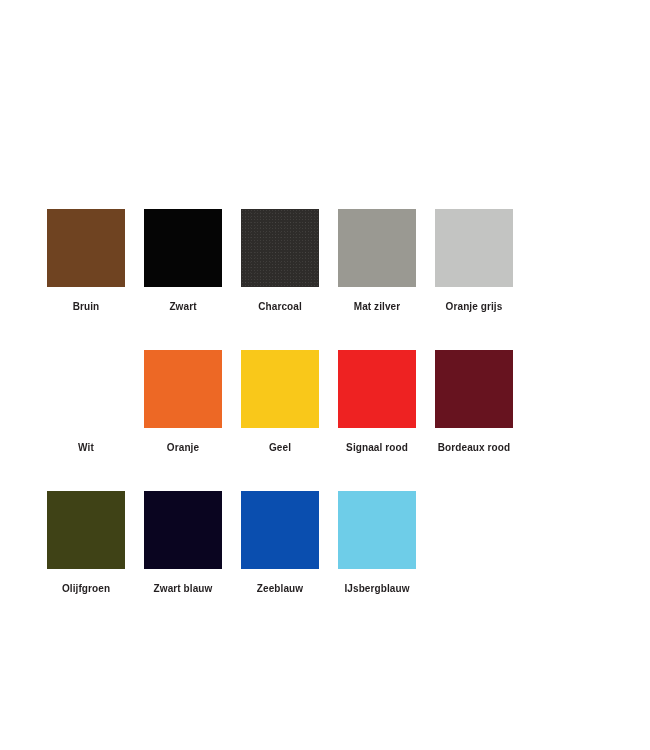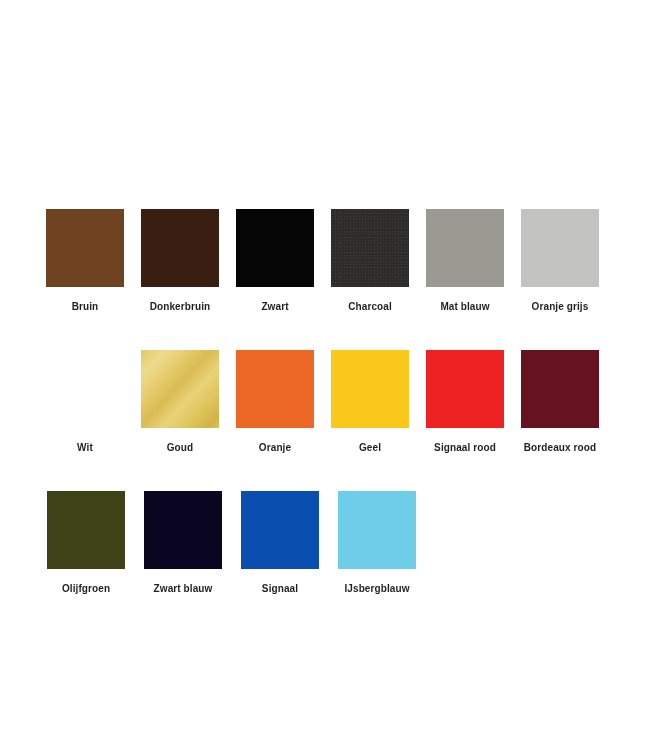--- a/index.html
+++ b/index.html
@@ -87,48 +87,40 @@
 </head>
 <body style="background: rgb(255, 255, 255);">
 
 <div id="swatch-grid">
     <div class="swatch-row">
       <div class="swatch-cell">
         <div class="swatch-chip" style="background-color: rgb(111, 67, 33);"></div>
         <div class="swatch-label">Bruin</div>
       </div>
       <div class="swatch-cell">
-        <div class="swatch-chip" style="background-color: rgb(59, 30, 18);"></div>
-        <div class="swatch-label">Donkerbruin</div>
-      </div>
-      <div class="swatch-cell">
         <div class="swatch-chip" style="background-color: rgb(5, 5, 5);"></div>
         <div class="swatch-label">Zwart</div>
       </div>
       <div class="swatch-cell">
         <div class="swatch-chip is-charcoal"></div>
         <div class="swatch-label">Charcoal</div>
       </div>
       <div class="swatch-cell">
         <div class="swatch-chip" style="background-color: rgb(154, 153, 146);"></div>
-        <div class="swatch-label">Mat blauw</div>
+        <div class="swatch-label">Mat zilver</div>
       </div>
       <div class="swatch-cell">
         <div class="swatch-chip" style="background-color: rgb(195, 196, 194);"></div>
         <div class="swatch-label">Oranje grijs</div>
       </div>
     </div>
     <div class="swatch-row">
       <div class="swatch-cell">
         <div class="swatch-chip is-white"></div>
         <div class="swatch-label">Wit</div>
-      </div>
-      <div class="swatch-cell">
-        <div class="swatch-chip is-gold"></div>
-        <div class="swatch-label">Goud</div>
       </div>
       <div class="swatch-cell">
         <div class="swatch-chip" style="background-color: rgb(237, 104, 37);"></div>
         <div class="swatch-label">Oranje</div>
       </div>
       <div class="swatch-cell">
         <div class="swatch-chip" style="background-color: rgb(249, 200, 26);"></div>
         <div class="swatch-label">Geel</div>
       </div>
       <div class="swatch-cell">
@@ -144,20 +136,20 @@
       <div class="swatch-cell">
         <div class="swatch-chip" style="background-color: rgb(63, 66, 22);"></div>
         <div class="swatch-label">Olijfgroen</div>
       </div>
       <div class="swatch-cell">
         <div class="swatch-chip" style="background-color: rgb(10, 5, 32);"></div>
         <div class="swatch-label">Zwart blauw</div>
       </div>
       <div class="swatch-cell">
         <div class="swatch-chip" style="background-color: rgb(10, 78, 175);"></div>
-        <div class="swatch-label">Signaal</div>
+        <div class="swatch-label">Zeeblauw</div>
       </div>
       <div class="swatch-cell">
         <div class="swatch-chip" style="background-color: rgb(110, 205, 232);"></div>
         <div class="swatch-label">IJsbergblauw</div>
       </div>
     </div>
   </div>
 
 </body></html>

